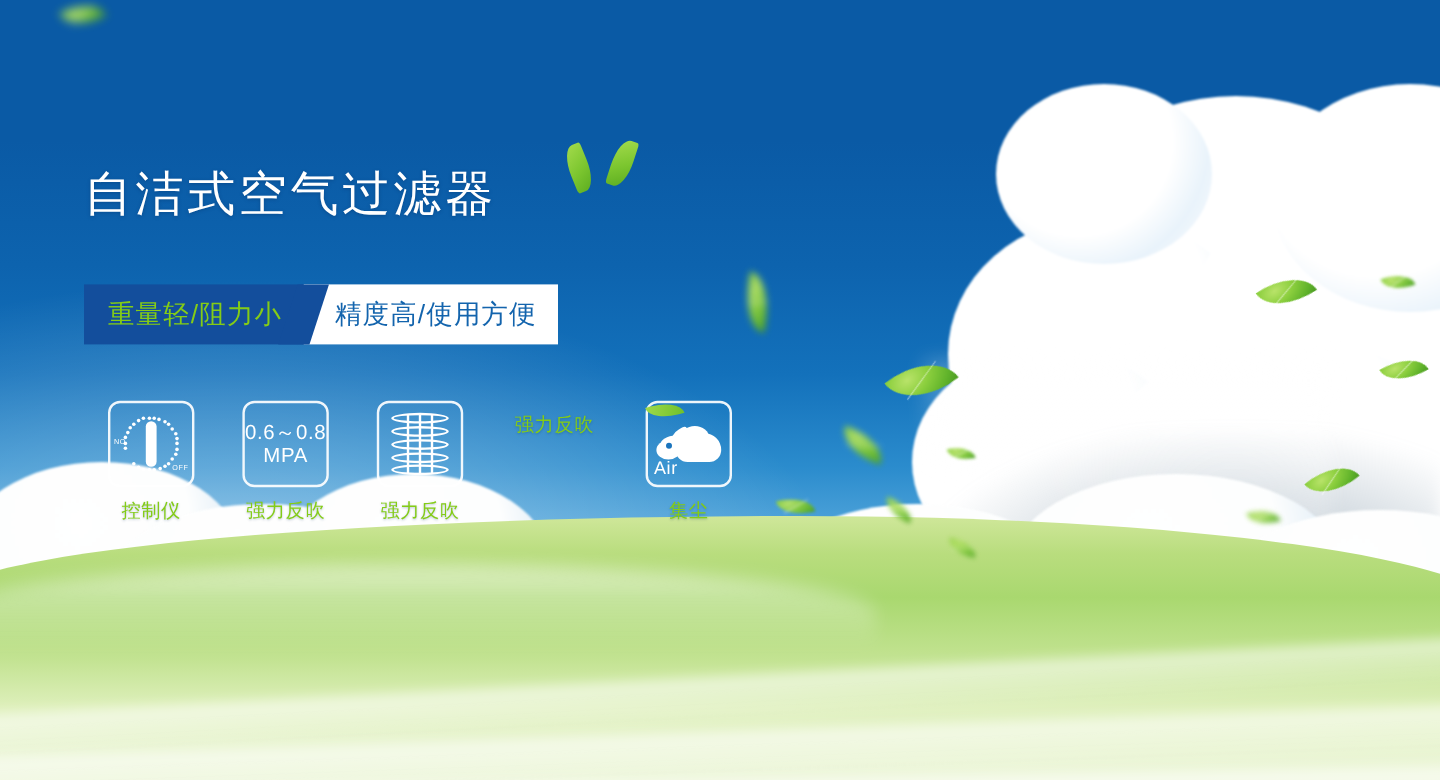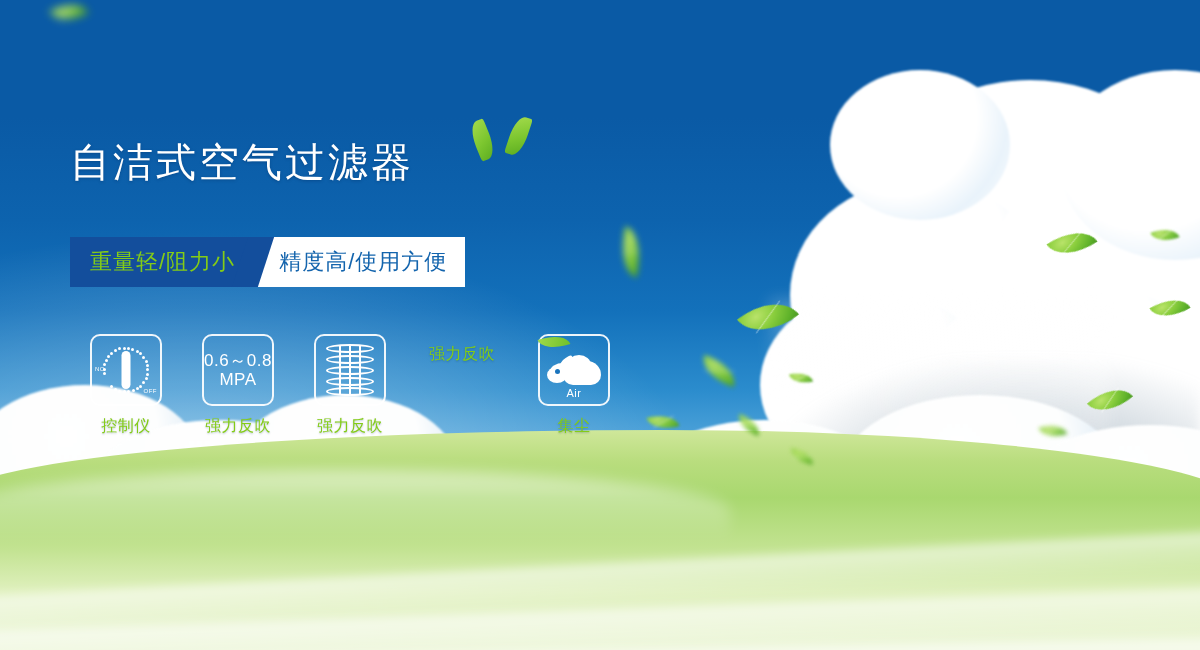--- a/index.html
+++ b/index.html
@@ -225,21 +225,21 @@
   .stack .vline{position:absolute;top:3px;width:2px;height:50px;background:#fff;}
 
   
   .airicon{position:relative;width:58px;height:50px;}
   .airicon .c1{position:absolute;right:2px;bottom:10px;width:38px;height:24px;border-radius:14px 14px 10px 10px;background:#fff;}
   .airicon .c2{position:absolute;right:12px;bottom:20px;width:24px;height:20px;border-radius:50%;background:#fff;}
   .airicon .c3{position:absolute;left:2px;bottom:12px;width:20px;height:16px;border-radius:50%;background:#fff;}
   .airicon .blade{position:absolute;left:5px;bottom:18px;width:22px;height:14px;border-radius:60% 20% 60% 20%;background:#fff;}
   .airicon .blade2{position:absolute;left:14px;bottom:26px;width:16px;height:11px;border-radius:60% 20% 60% 20%;background:#fff;transform:rotate(-30deg);}
   .airicon .gap{position:absolute;left:10px;bottom:21px;width:5px;height:5px;border-radius:50%;background:#1a74bd;}
-  .airicon .airtext{position:absolute;left:0;right:0;bottom:-4px;text-align:center;color:#fff;font-size:11px;letter-spacing:.5px;}
+  .airicon .airtext{position:absolute;left:0;right:0;bottom:-4px;text-align:left;color:#fff;font-size:15px;letter-spacing:.5px;}
   .airicon .leafdec{
     position:absolute;left:-6px;top:-10px;width:30px;height:14px;
     background:linear-gradient(120deg,#9fd94a 0%,#6fc02b 100%);
     border-radius:0 100% 0 100%;transform:rotate(-18deg);
   }
 </style>
 </head>
 <body>
 
 <div class="banner">

